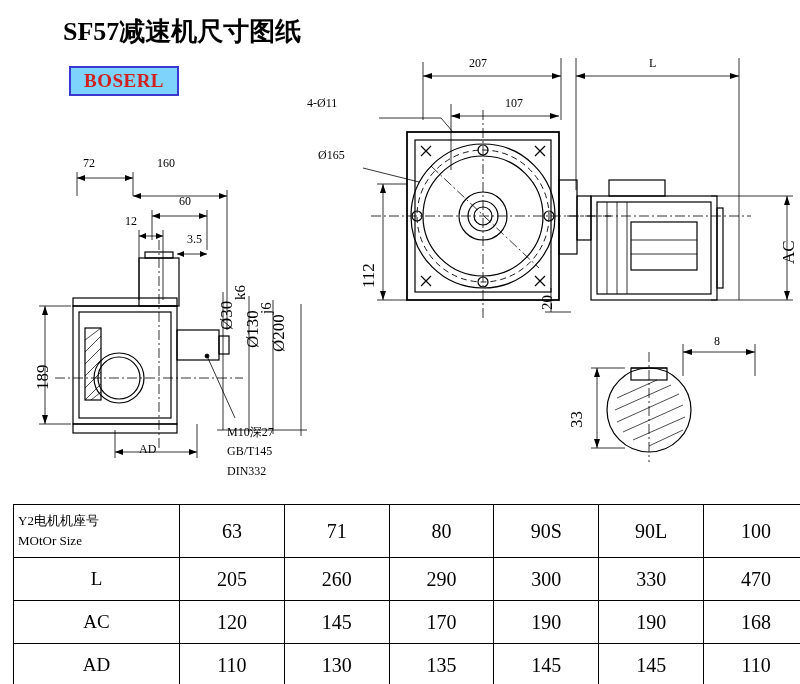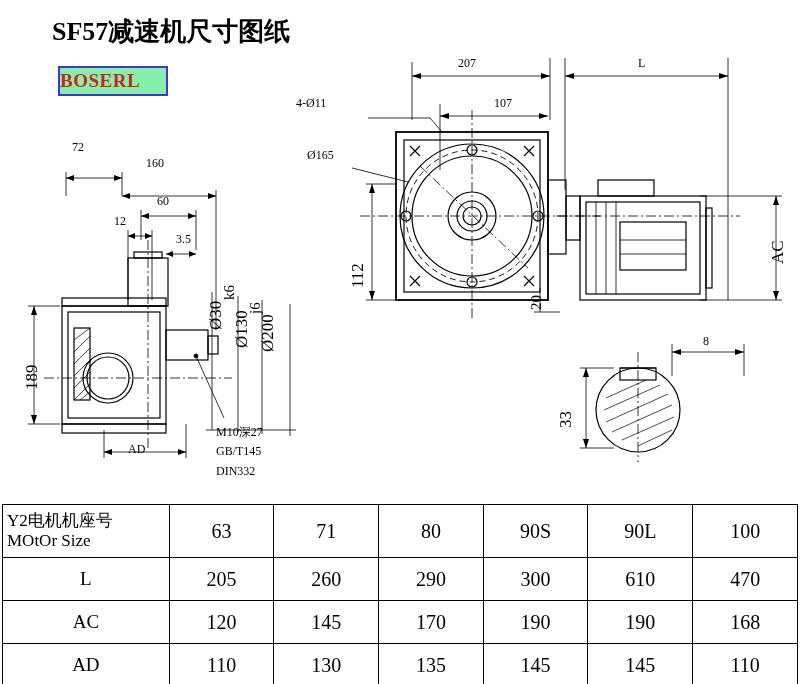--- a/index.html
+++ b/index.html
@@ -4,36 +4,36 @@
 <style>
   html,body{margin:0;padding:0;}
   body{
     width:800px;height:684px;
     background:#ffffff;
     font-family:"Liberation Serif", serif;
     color:#000;
     position:relative;
     overflow:hidden;
   }
-  .root{position:relative;width:716px;height:684px;}
+  .root{position:relative;width:716px;height:684px;margin-left:11px;}
 
   
   .title{
     position:absolute;left:52px;top:14px;
     font-family:"Liberation Serif", serif;
     font-weight:bold;font-size:26px;letter-spacing:0px;
     white-space:nowrap;
   }
   
   .logo{
     position:absolute;left:58px;top:66px;
     width:106px;height:26px;
     border:2px solid #3a3ad0;
-    background:#86efac;
-    display:flex;align-items:center;justify-content:flex-start;
+    background:#7dd3fc;
+    display:flex;align-items:center;justify-content:center;
   }
   .logo span{
     font-family:"Liberation Serif", serif;
     font-weight:bold;font-size:19px;color:#d02020;
     letter-spacing:0.5px;
   }
   .txt{position:absolute;font-family:Liberation Serif, serif;font-size:12px;white-space:nowrap;}
   .vtxt{position:absolute;font-family:"Liberation Serif", serif;font-size:17px;white-space:nowrap;
         transform:rotate(-90deg);transform-origin:left top;}
   .vtxt-s{position:absolute;font-family:"Liberation Serif", serif;font-size:15px;white-space:nowrap;
@@ -55,21 +55,21 @@
   .tbl td{
     border:1.5px solid #000;
     text-align:center;
     font-family:"Liberation Serif", serif;
     font-size:20px;
     height:38px;
     padding:2px;
   }
   .tbl td.lbl{width:166px;font-size:19px;}
   .tbl td.hdr-lbl{
-    font-size:17px;line-height:20px;padding:6px 4px;text-align:left;
+    font-size:13px;line-height:20px;padding:6px 4px;text-align:left;
   }
   .tbl td.val{width:105px;}
 </style>
 </head>
 <body>
 
 <div class="root">
 
   <div class="title">SF57减速机尺寸图纸</div>
 
@@ -300,23 +300,23 @@
       <line x1="606" y1="422" x2="668" y2="394"></line>
       <line x1="612" y1="432" x2="672" y2="405"></line>
       <line x1="622" y1="440" x2="674" y2="417"></line>
       <line x1="638" y1="446" x2="672" y2="430"></line>
     </g>
     <g class="centerline">
       <line x1="638" y1="352" x2="638" y2="462"></line>
     </g>
   </svg>
 
-  <div class="txt" style="left:72px;top:140px;">72</div>
+  <div class="txt" style="left:72px;top:156px;">72</div>
   <div class="txt" style="left:146px;top:156px;">160</div>
-  <div class="txt" style="left:157px;top:194px;">60</div>
+  <div class="txt" style="left:168px;top:194px;">60</div>
   <div class="txt" style="left:114px;top:214px;">12</div>
   <div class="txt" style="left:176px;top:232px;">3.5</div>
   <div class="vtxt" style="left:22px;top:390px;">189</div>
   <div class="txt" style="left:128px;top:442px;">AD</div>
 
   <div class="vtxt" style="left:206px;top:330px;">Ø30</div>
   <div class="vtxt-s" style="left:221px;top:300px;">k6</div>
   <div class="vtxt" style="left:232px;top:348px;">Ø130</div>
   <div class="vtxt-s" style="left:247px;top:314px;">j6</div>
   <div class="vtxt" style="left:258px;top:352px;">Ø200</div>
@@ -350,21 +350,21 @@
           <td class="val">90S</td>
           <td class="val">90L</td>
           <td class="val">100</td>
         </tr>
         <tr>
           <td class="lbl">L</td>
           <td class="val">205</td>
           <td class="val">260</td>
           <td class="val">290</td>
           <td class="val">300</td>
-          <td class="val">610</td>
+          <td class="val">330</td>
           <td class="val">470</td>
         </tr>
         <tr>
           <td class="lbl">AC</td>
           <td class="val">120</td>
           <td class="val">145</td>
           <td class="val">170</td>
           <td class="val">190</td>
           <td class="val">190</td>
           <td class="val">168</td>

